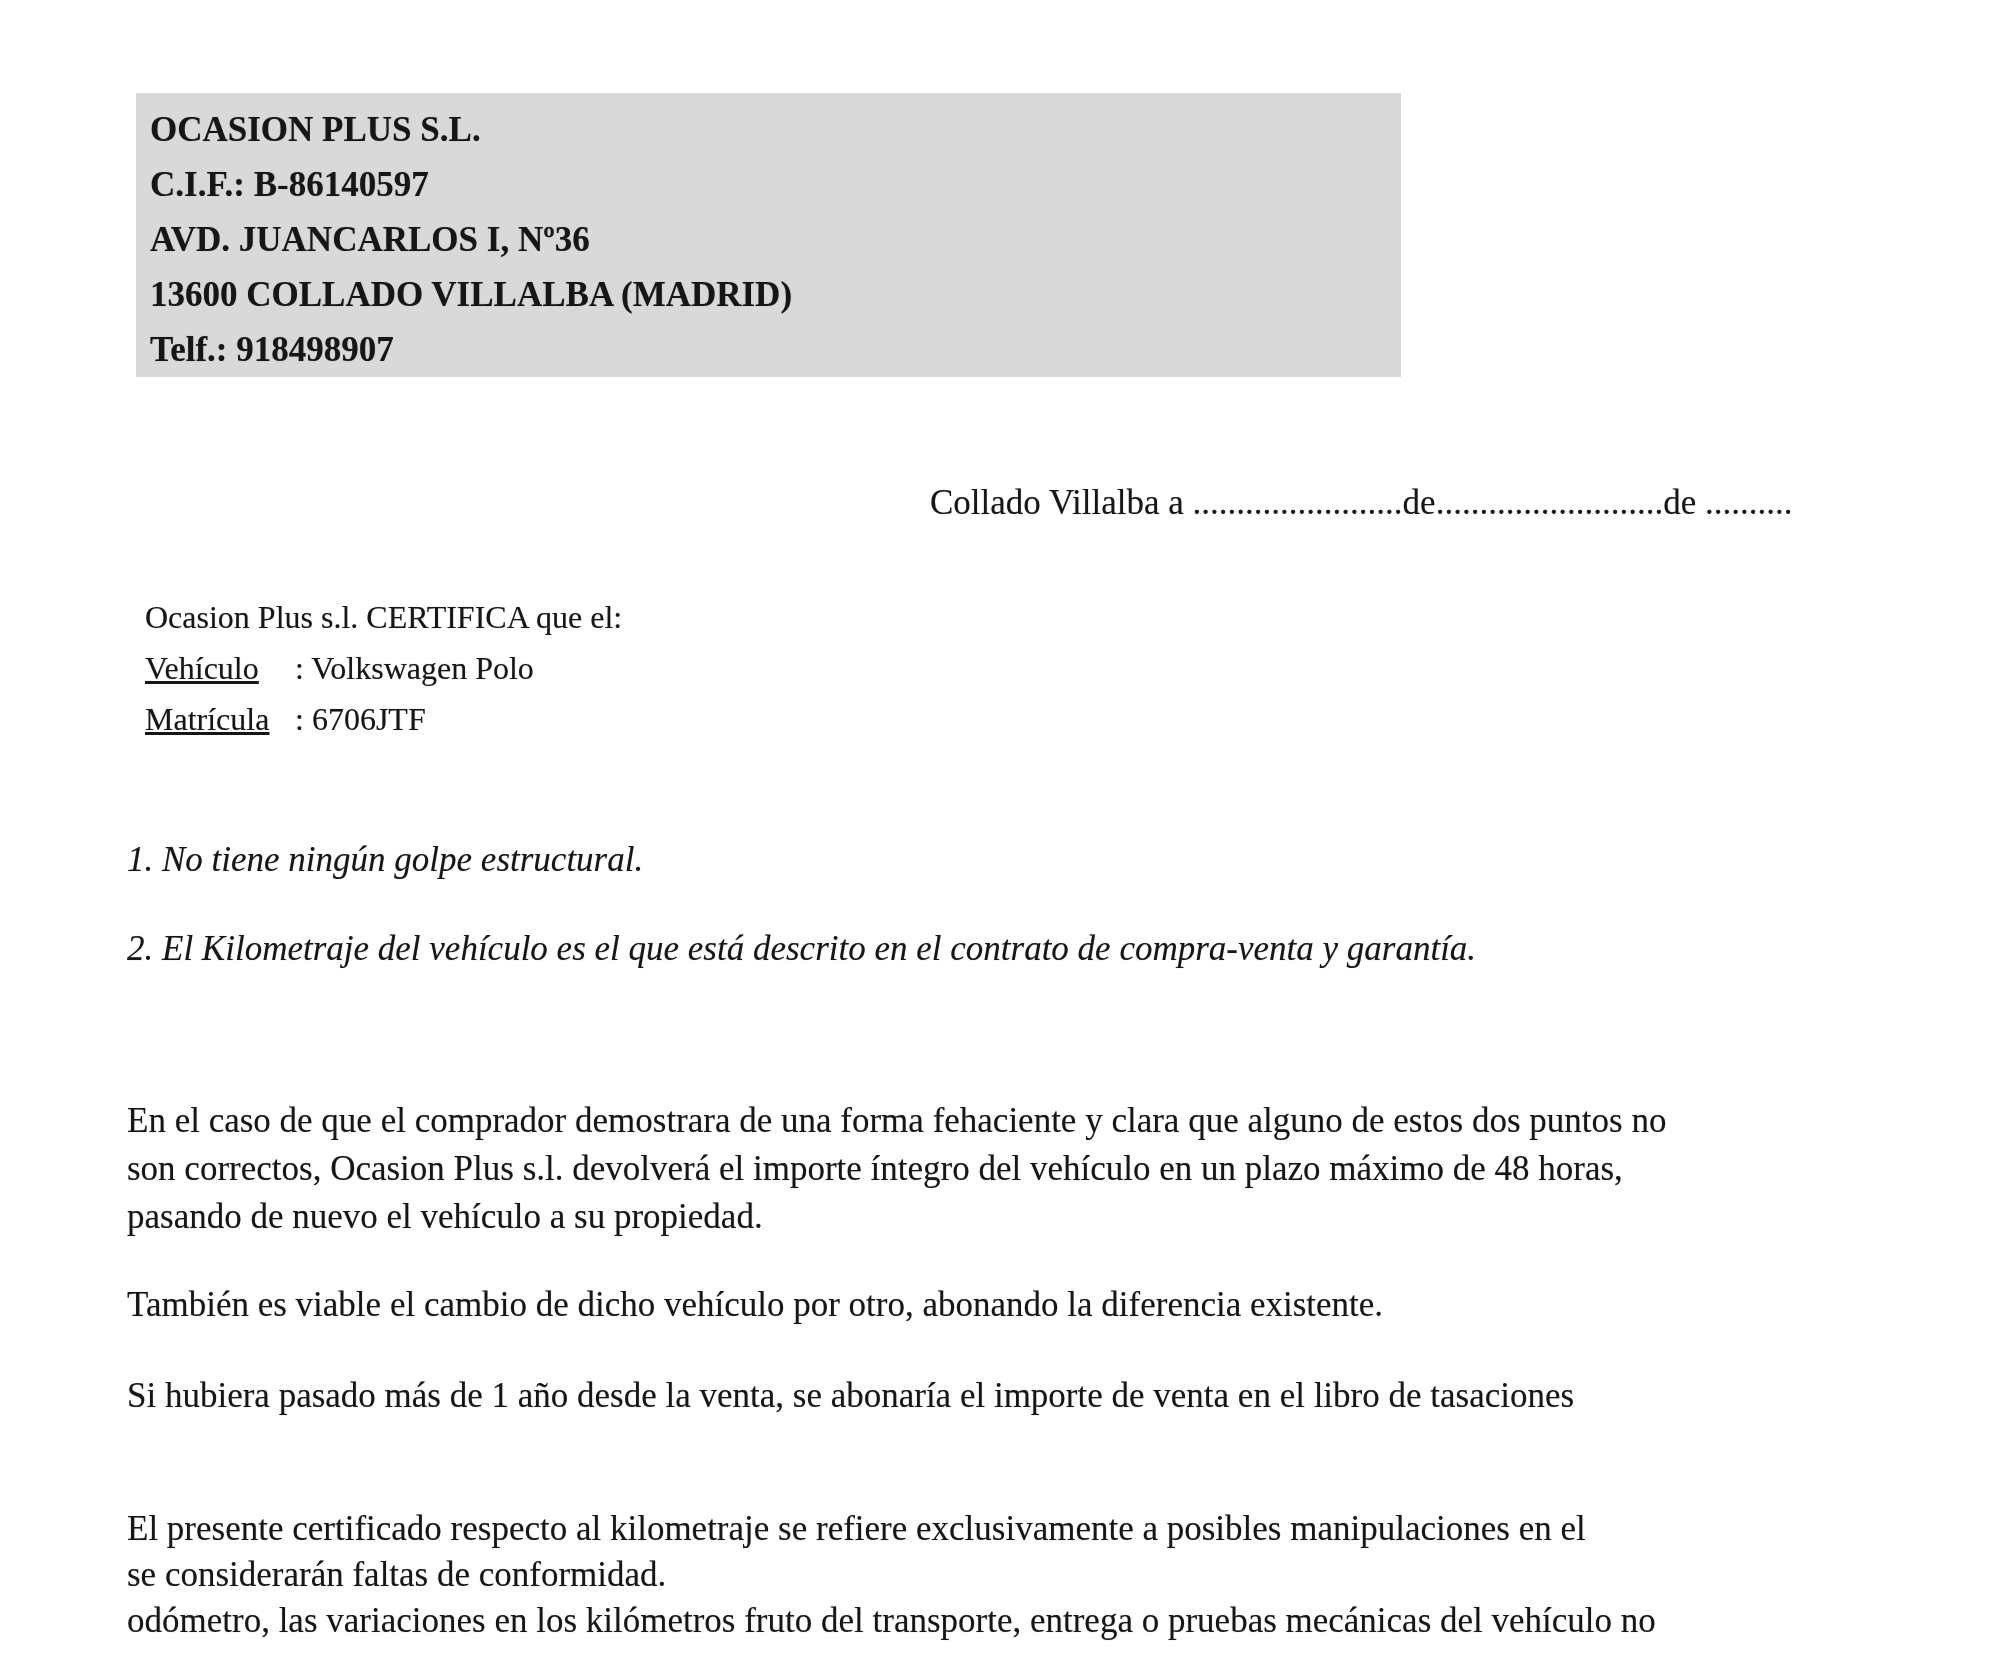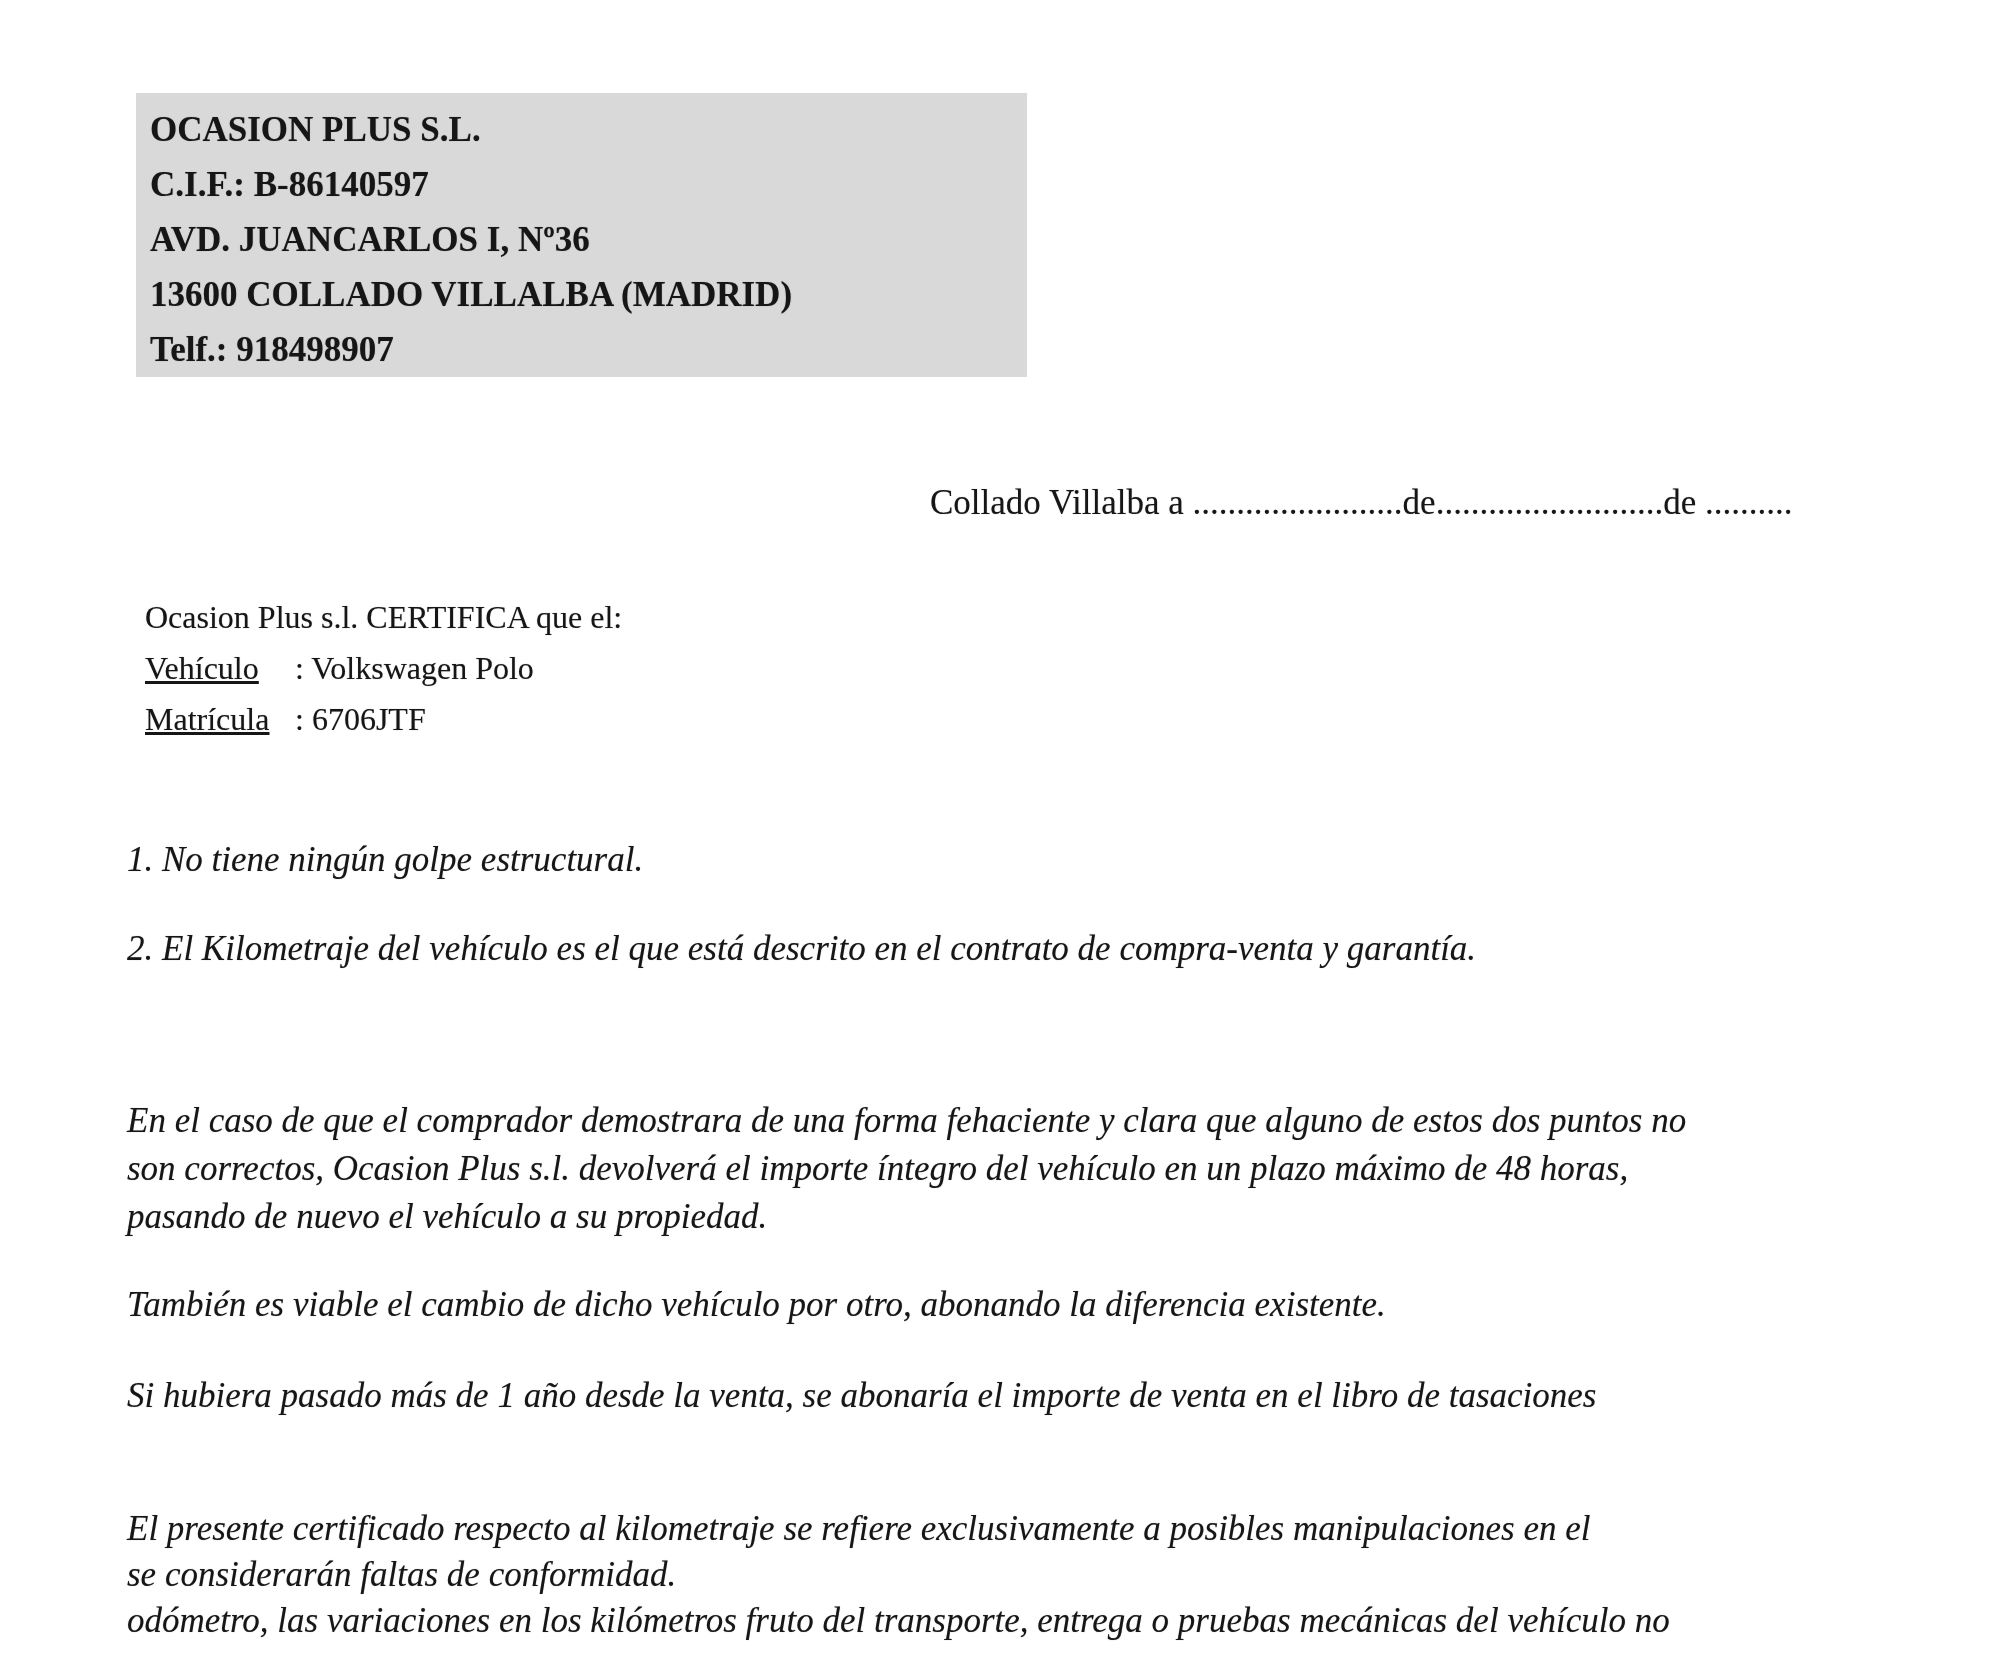--- a/index.html
+++ b/index.html
@@ -16,21 +16,21 @@
     font-family: "Liberation Serif", "DejaVu Serif", serif;
     color: #161616;
     text-shadow: 0 0 1px rgba(20,20,20,0.38);
   }
 
   
   .company-box {
     position: absolute;
     left: 136px;
     top: 93px;
-    width: 891px;
+    width: 1265px;
     height: 284px;
     background: #d9d9d9;
     box-sizing: border-box;
     padding: 9px 0 0 14px;
   }
   .company-line {
     font-size: 35px;
     font-weight: bold;
     line-height: 55px;
     white-space: nowrap;
@@ -71,21 +71,20 @@
     font-style: italic;
   }
   .clause-1 { top: 840px; }
   .clause-2 { top: 929px; }
 
   
   .para {
     position: absolute;
     left: 127px;
     font-size: 35px;
-    font-style: italic;
   }
   .para-line {
     line-height: 48px;
     white-space: nowrap;
   }
   .para-refund   { top: 1097px; }
   .para-exchange { top: 1281px; }
   .para-ganvam   { top: 1372px; }
   .para-odometer { top: 1506px; }
   .para-odometer .para-line { line-height: 46px; }

